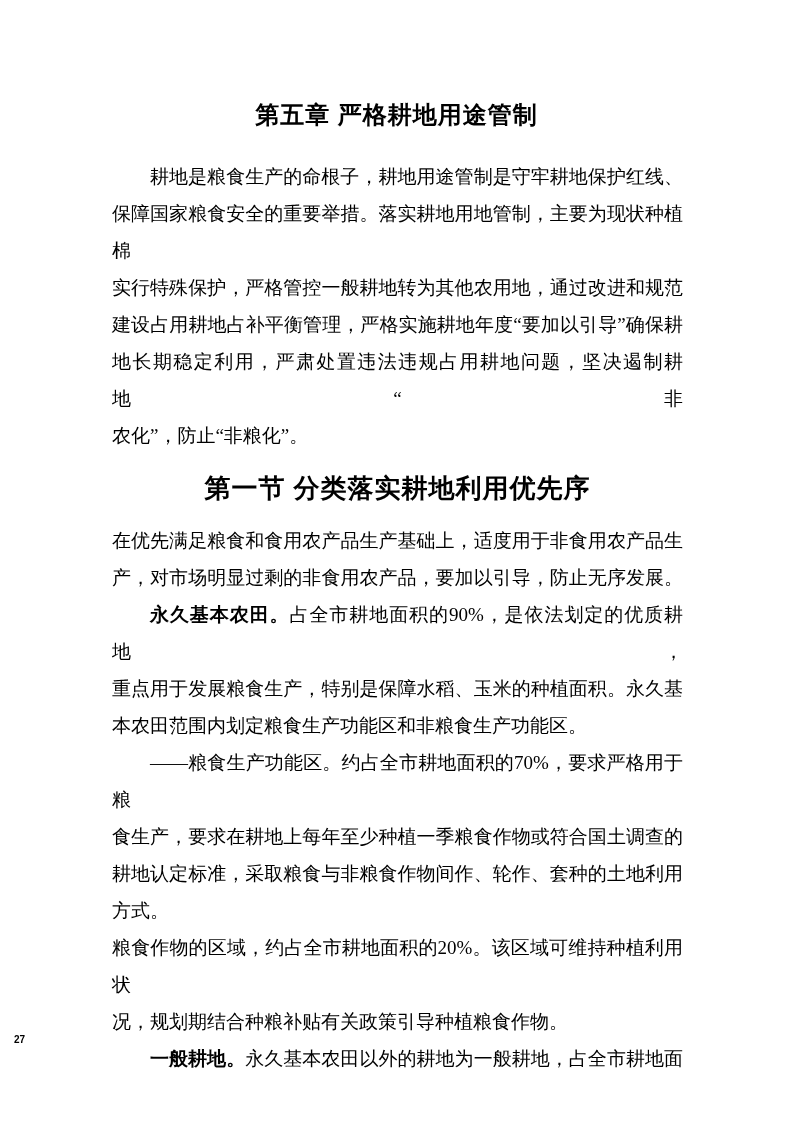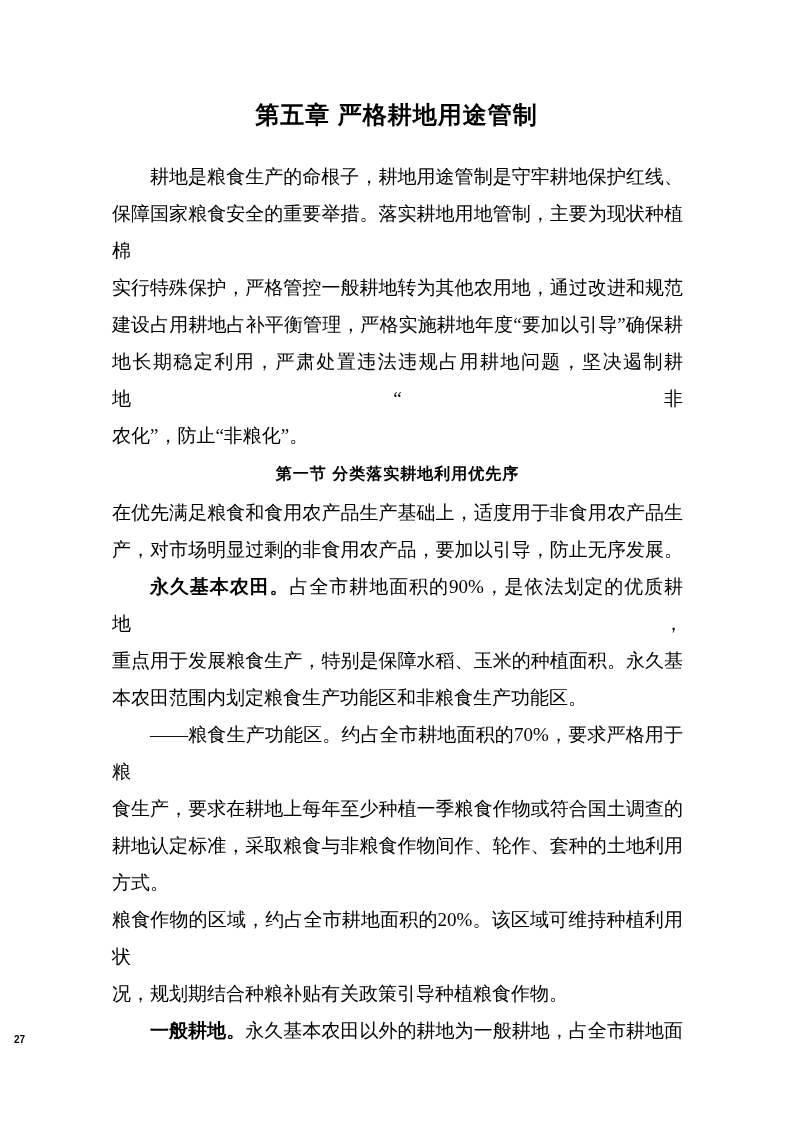--- a/index.html
+++ b/index.html
@@ -44,25 +44,25 @@
     text-align-last: left;
     -moz-text-align-last: left;
   }
   .line.ind {
     text-indent: 38px;
   }
   .lead {
     font-weight: bold;
   }
   .section-title {
-    margin: 0 0;
+    margin: 14px 0;
     text-align: center;
     font-family: "Liberation Sans", "DejaVu Sans", sans-serif;
     font-weight: bold;
-    font-size: 16px;
+    font-size: 26px;
     line-height: 40px;
     letter-spacing: 1px;
   }
   .pageno {
     position: absolute;
     top: 1030px;
     left: 14px;
     width: 100%;
     text-align: left;
     font-family: "Liberation Sans", "DejaVu Sans", sans-serif;

